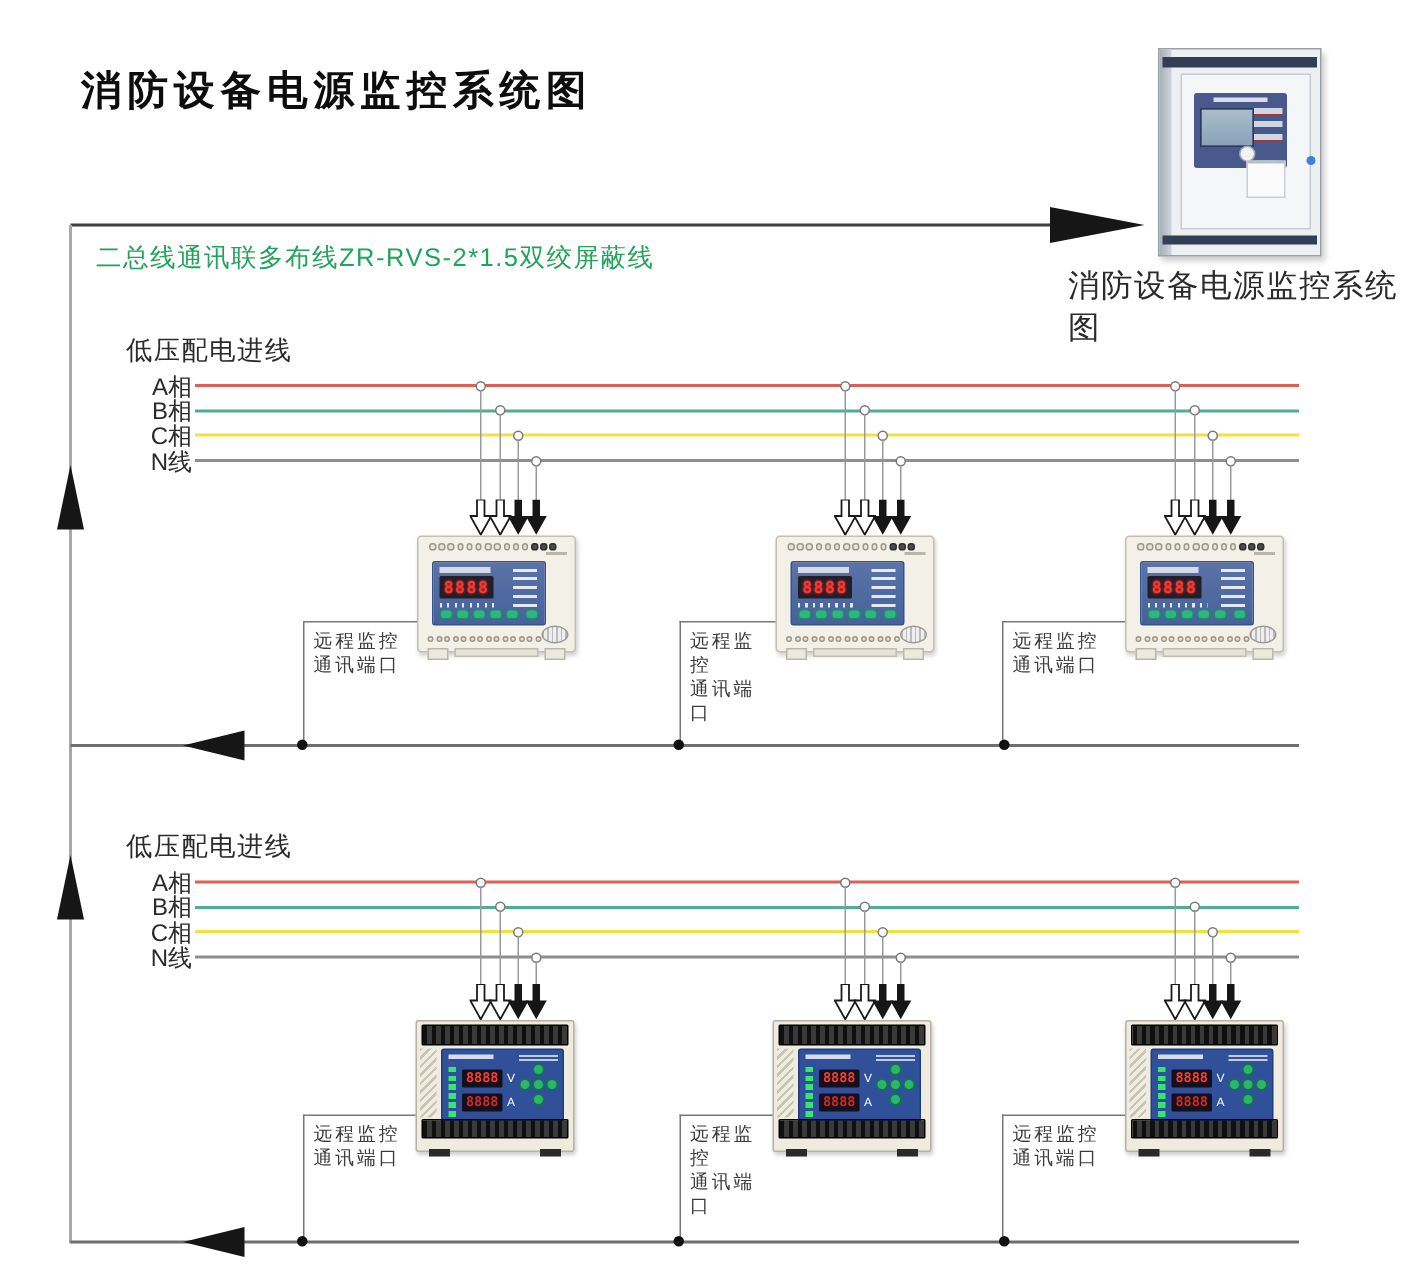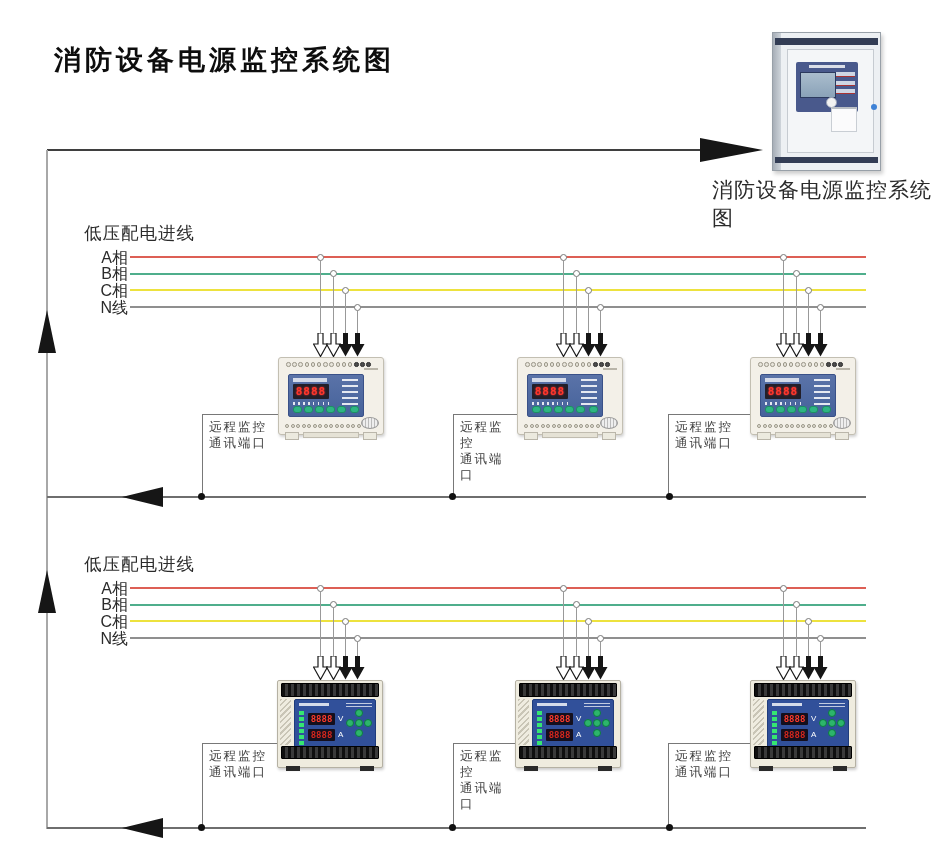--- a/index.html
+++ b/index.html
@@ -113,20 +113,21 @@
 </style>
 </head>
 <body>
 
 <div class="canvas">
 
   <div class="abs title">消防设备电源监控系统图</div>
 
   <div class="abs host-bus"></div>
   <div class="abs tri-right" style="left:700px;top:138px;"></div>
+  <div class="abs wire-label">二总线通讯联多布线ZR-RVS-2*1.5双绞屏蔽线</div>
 
   <div class="abs riser"></div>
   <div class="abs tri-up" style="left:38px;top:310px;"></div>
   <div class="abs tri-up" style="left:38px;top:570px;"></div>
 
   <div class="abs host">
     <span class="hleft"></span>
     <span class="htop"></span>
     <span class="hbot"></span>
     <div class="hinner">

